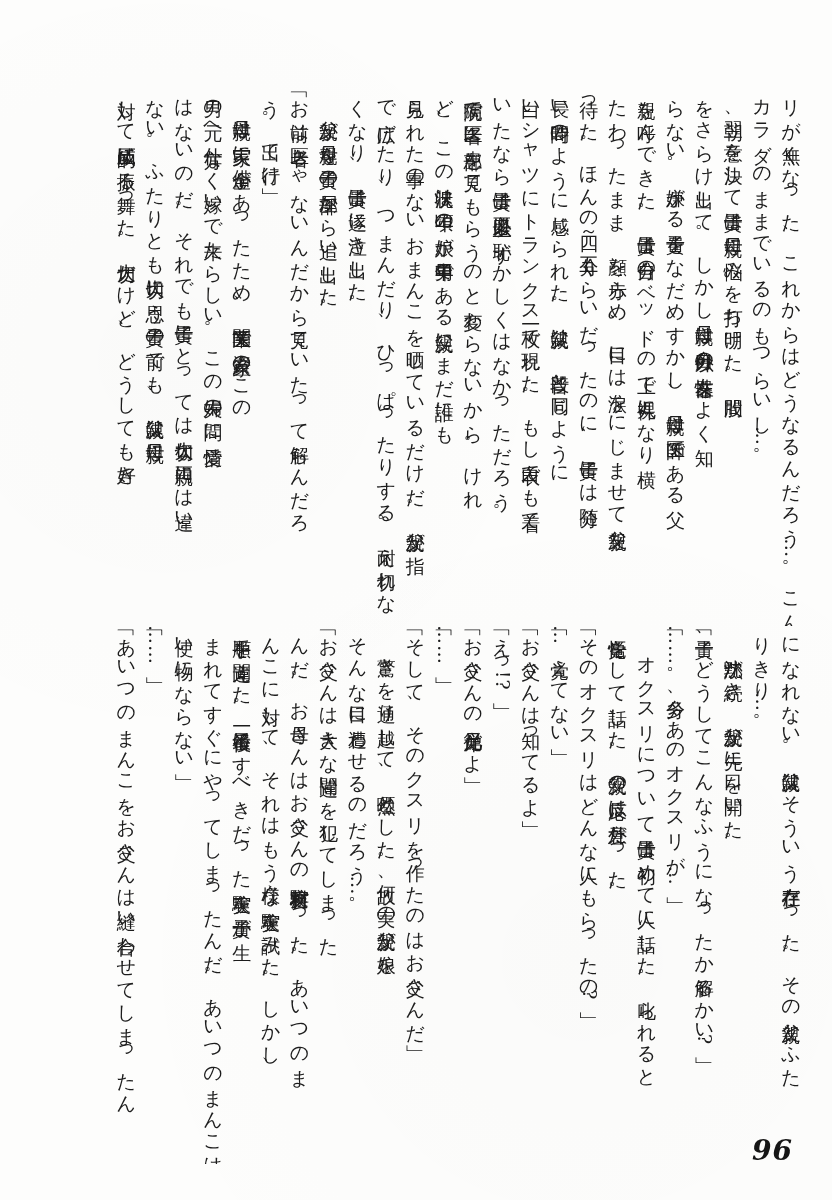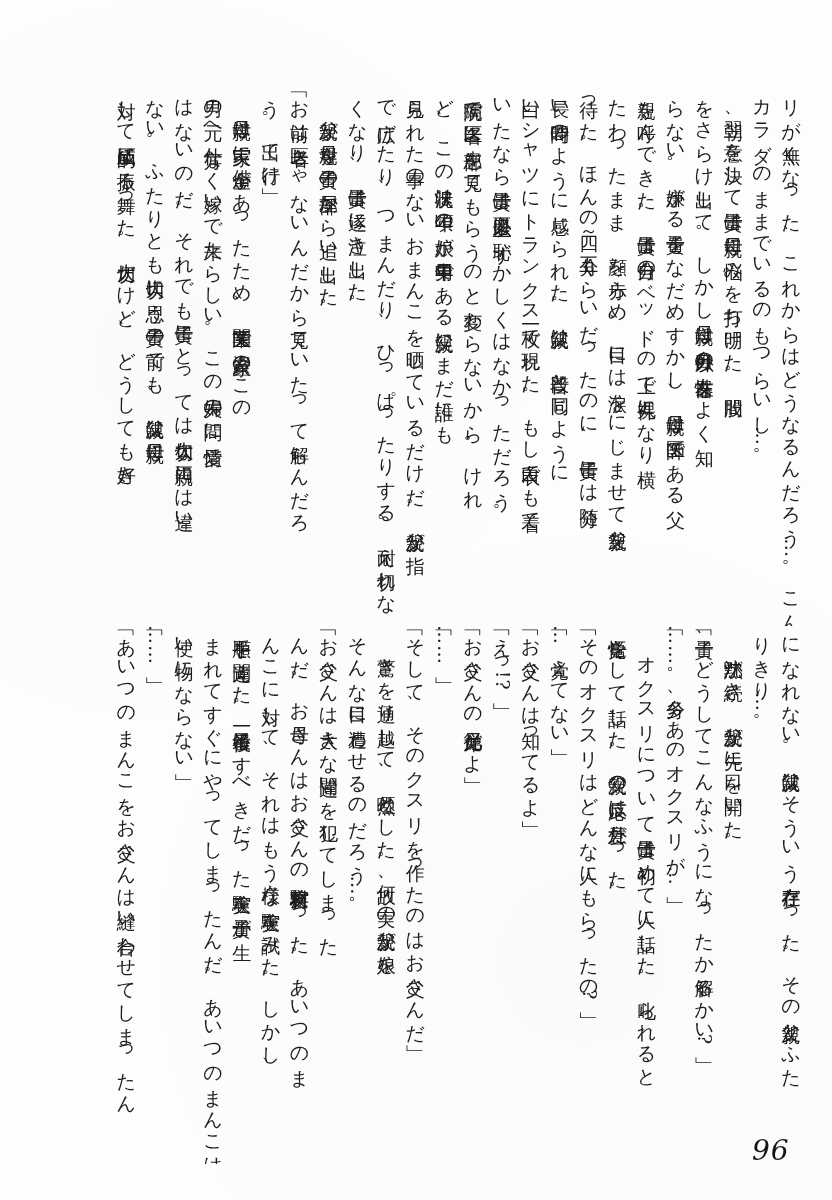--- a/index.html
+++ b/index.html
@@ -41,21 +41,21 @@
     padding: 0;
     line-height: 28.9px;
     white-space: pre;
     font-kerning: none;
   }
   .page-number {
     position: absolute;
     left: 752px;
     top: 1134px;
     font-size: 28px;
-    font-weight: 400;
+    font-weight: 700;
     font-style: italic;
     color: #151515;
     letter-spacing: 1px;
     font-family: "DejaVu Serif", "Liberation Serif", serif;
   }
 </style>
 </head>
 <body>
 
 <div class="scan-page"></div>

